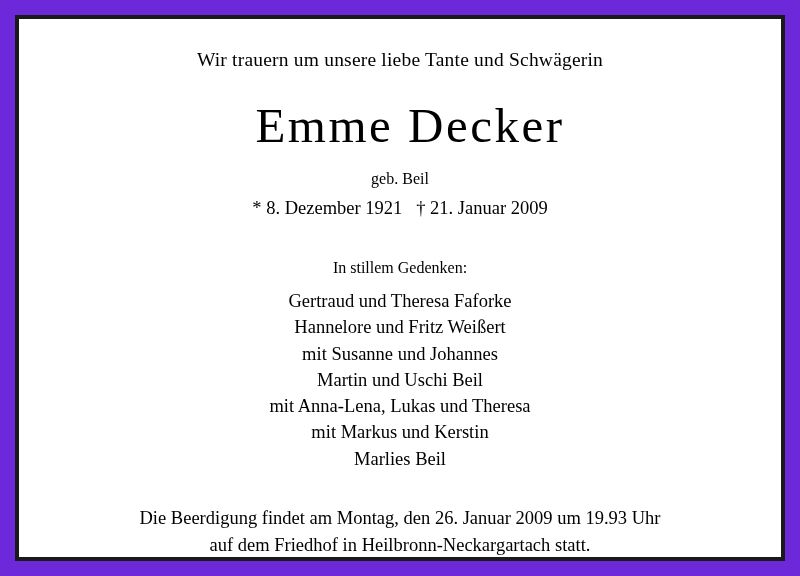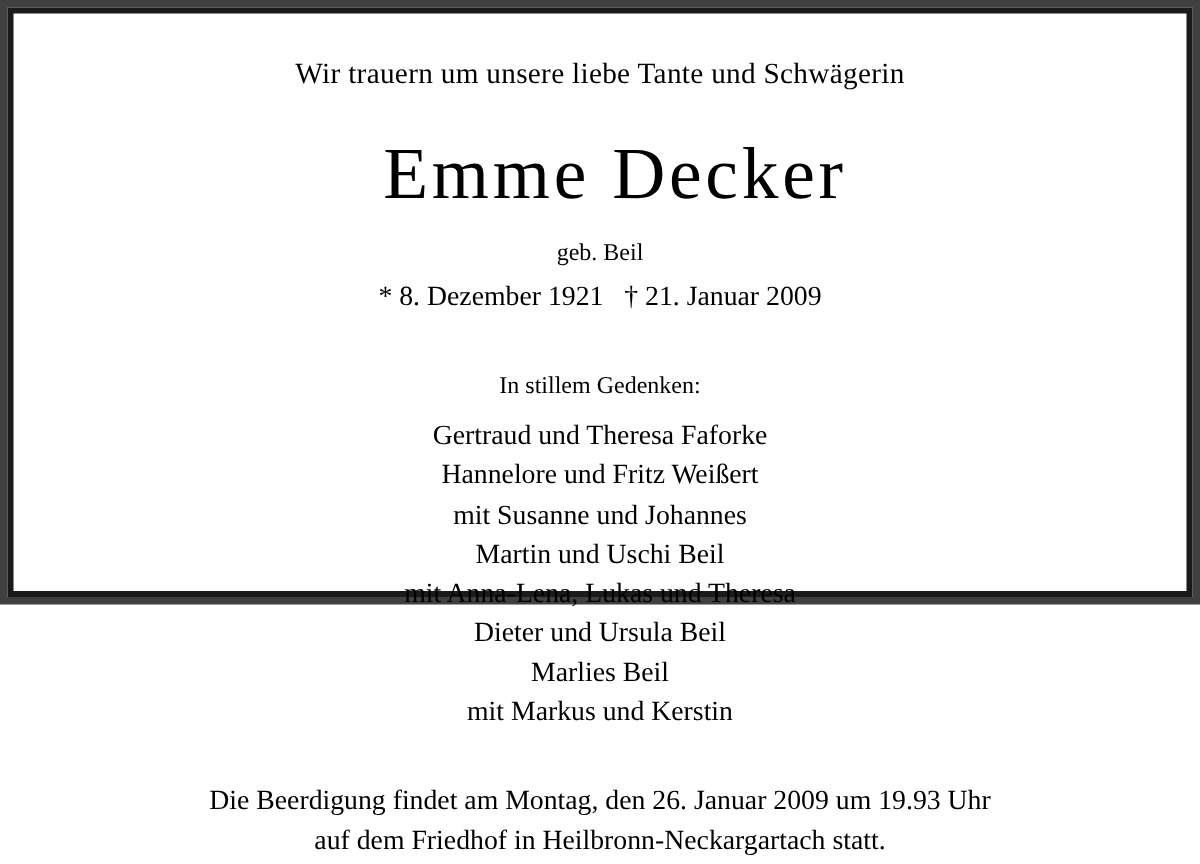--- a/index.html
+++ b/index.html
@@ -10,23 +10,23 @@
   body {
     width: 800px;
     height: 576px;
     font-family: "Liberation Serif", serif;
     color: #000000;
     overflow: hidden;
   }
   .obituary {
     box-sizing: border-box;
     width: 800px;
-    height: 403px;
-    padding: 5px;
-    background: #404040;
+    height: 576px;
+    padding: 15px;
+    background: #6d28d9;
   }
   .frame {
     box-sizing: border-box;
     width: 100%;
     height: 100%;
     border: 4px solid #1a1a1a;
     background: #ffffff;
     display: flex;
     flex-direction: column;
     align-items: center;
@@ -96,23 +96,22 @@
     <div class="dates">* 8. Dezember 1921   † 21. Januar 2009</div>
 
     <div class="memory-head">In stillem Gedenken:</div>
 
     <div class="mourners">
       <div>Gertraud und Theresa Faforke</div>
       <div>Hannelore und Fritz Weißert</div>
       <div>mit Susanne und Johannes</div>
       <div>Martin und Uschi Beil</div>
       <div>mit Anna-Lena, Lukas und Theresa</div>
-      <div>Dieter und Ursula Beil</div>
+      <div>mit Markus und Kerstin</div>
       <div>Marlies Beil</div>
-      <div>mit Markus und Kerstin</div>
     </div>
 
     <div class="funeral">
       <div>Die Beerdigung findet am Montag, den 26. Januar 2009 um 19.93 Uhr</div>
       <div>auf dem Friedhof in Heilbronn-Neckargartach statt.</div>
     </div>
 
   </div>
 </div>
 

